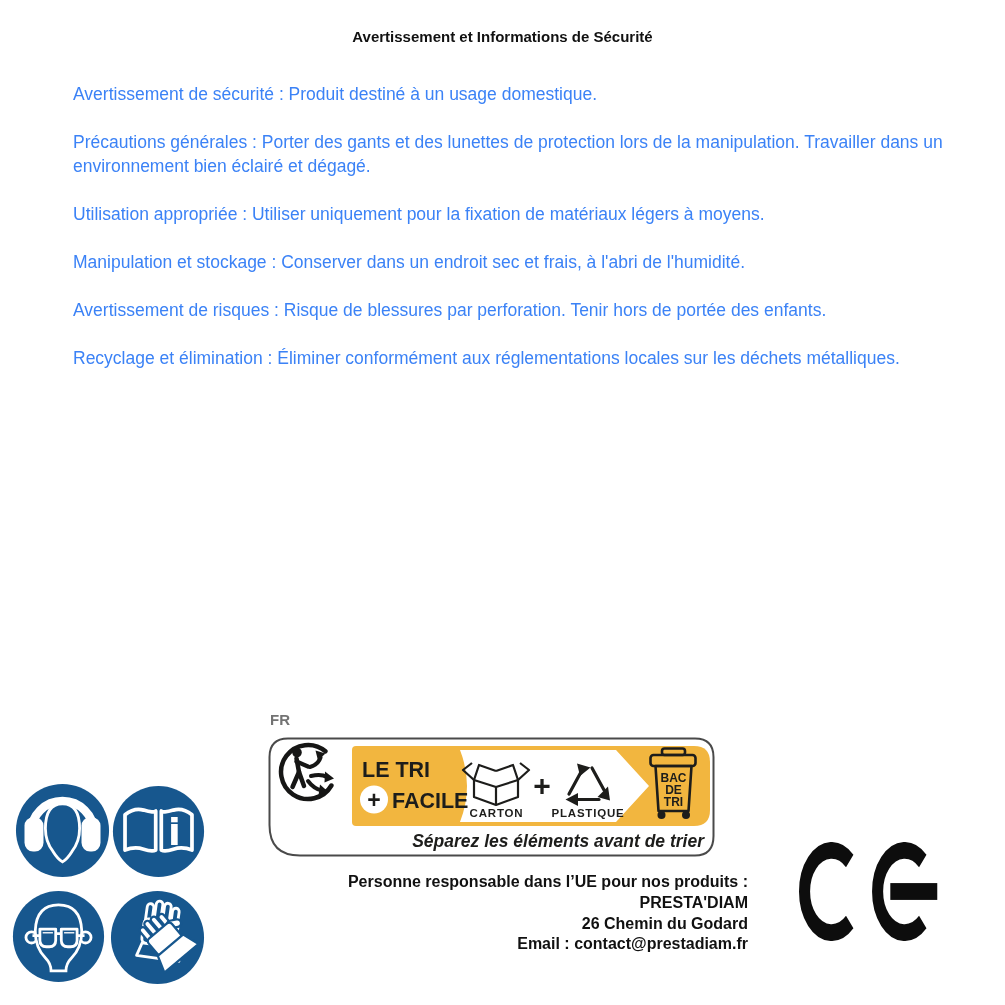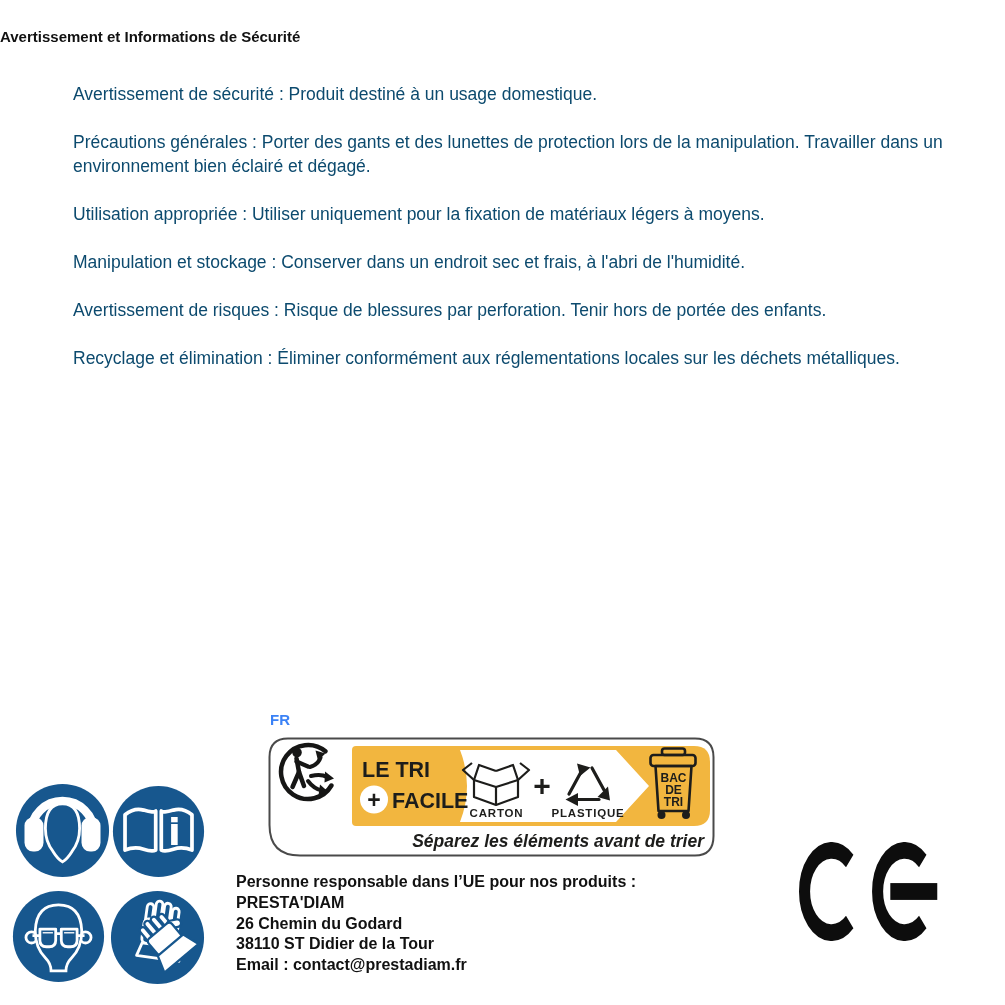--- a/index.html
+++ b/index.html
@@ -11,33 +11,33 @@
   html,body{margin:0;padding:0;}
   body{
     width:1005px;height:1005px;background:#ffffff;
     font-family:"Liberation Sans","DejaVu Sans",sans-serif;
     color:var(--ink);
   }
   .canvas{position:relative;width:1005px;height:1005px;overflow:hidden;background:#fff;}
 
   .doc-title{
     position:absolute;top:28px;left:0;width:1005px;
-    text-align:left;font-size:15px;font-weight:bold;color:#111;
+    text-align:center;font-size:15px;font-weight:bold;color:#111;
   }
   .paragraphs{position:absolute;left:73px;right:55px;top:82px;}
-  .paragraphs p{margin:0 0 24px 0;font-size:17.5px;line-height:24px;color:#0c4a6e;}
+  .paragraphs p{margin:0 0 24px 0;font-size:17.5px;line-height:24px;color:#3b82f6;}
 
-  .fr-label{position:absolute;left:270px;top:711px;font-size:15px;font-weight:bold;color:#3b82f6;}
+  .fr-label{position:absolute;left:270px;top:711px;font-size:15px;font-weight:bold;color:#737373;}
 
   .banner-svg{position:absolute;left:268px;top:737px;}
   .ce-svg{position:absolute;left:799px;top:842px;}
 
   .icon{position:absolute;}
 
-  .responsible{position:absolute;left:236px;top:872px;width:496px;text-align:left;}
+  .responsible{position:absolute;left:252px;top:872px;width:496px;text-align:right;}
   .responsible p{margin:0;font-size:16px;line-height:20.8px;font-weight:bold;color:#111;}
 
   .blue-fill{fill:var(--mandatory-blue);}
   .yellow-fill{fill:var(--tri-yellow);}
 
   .tri-text{font-family:"Liberation Sans","DejaVu Sans",sans-serif;fill:var(--tri-ink);}
   .b{font-weight:bold;}
 </style>
 </head>
 <body>
@@ -162,21 +162,20 @@
     <text x="405.5" y="57" text-anchor="middle" class="tri-text b" font-size="12">DE</text>
     <text x="405.5" y="69" text-anchor="middle" class="tri-text b" font-size="12">TRI</text>
 
     <text x="436" y="110" text-anchor="end" class="tri-text b" font-size="17.5" font-style="italic">Séparez les éléments avant de trier</text>
   </svg>
 
   <div class="responsible">
     <p>Personne responsable dans l’UE pour nos produits :</p>
     <p>PRESTA'DIAM</p>
     <p>26 Chemin du Godard</p>
-    <p>38110 ST Didier de la Tour</p>
     <p>Email : contact@prestadiam.fr</p>
   </div>
 
   <svg class="ce-svg" width="150" height="99" viewBox="0 0 230 100" preserveAspectRatio="none">
     <path d="M77.77,19.16 A41.5,41.5 0 1 0 77.77,80.84" fill="none" stroke="#0d0d0d" stroke-width="17"></path>
     <g transform="translate(112,0)">
       <path d="M77.77,19.16 A41.5,41.5 0 1 0 77.77,80.84" fill="none" stroke="#0d0d0d" stroke-width="17"></path>
       <rect x="28" y="41.5" width="72" height="17" fill="#0d0d0d"></rect>
     </g>
   </svg>

